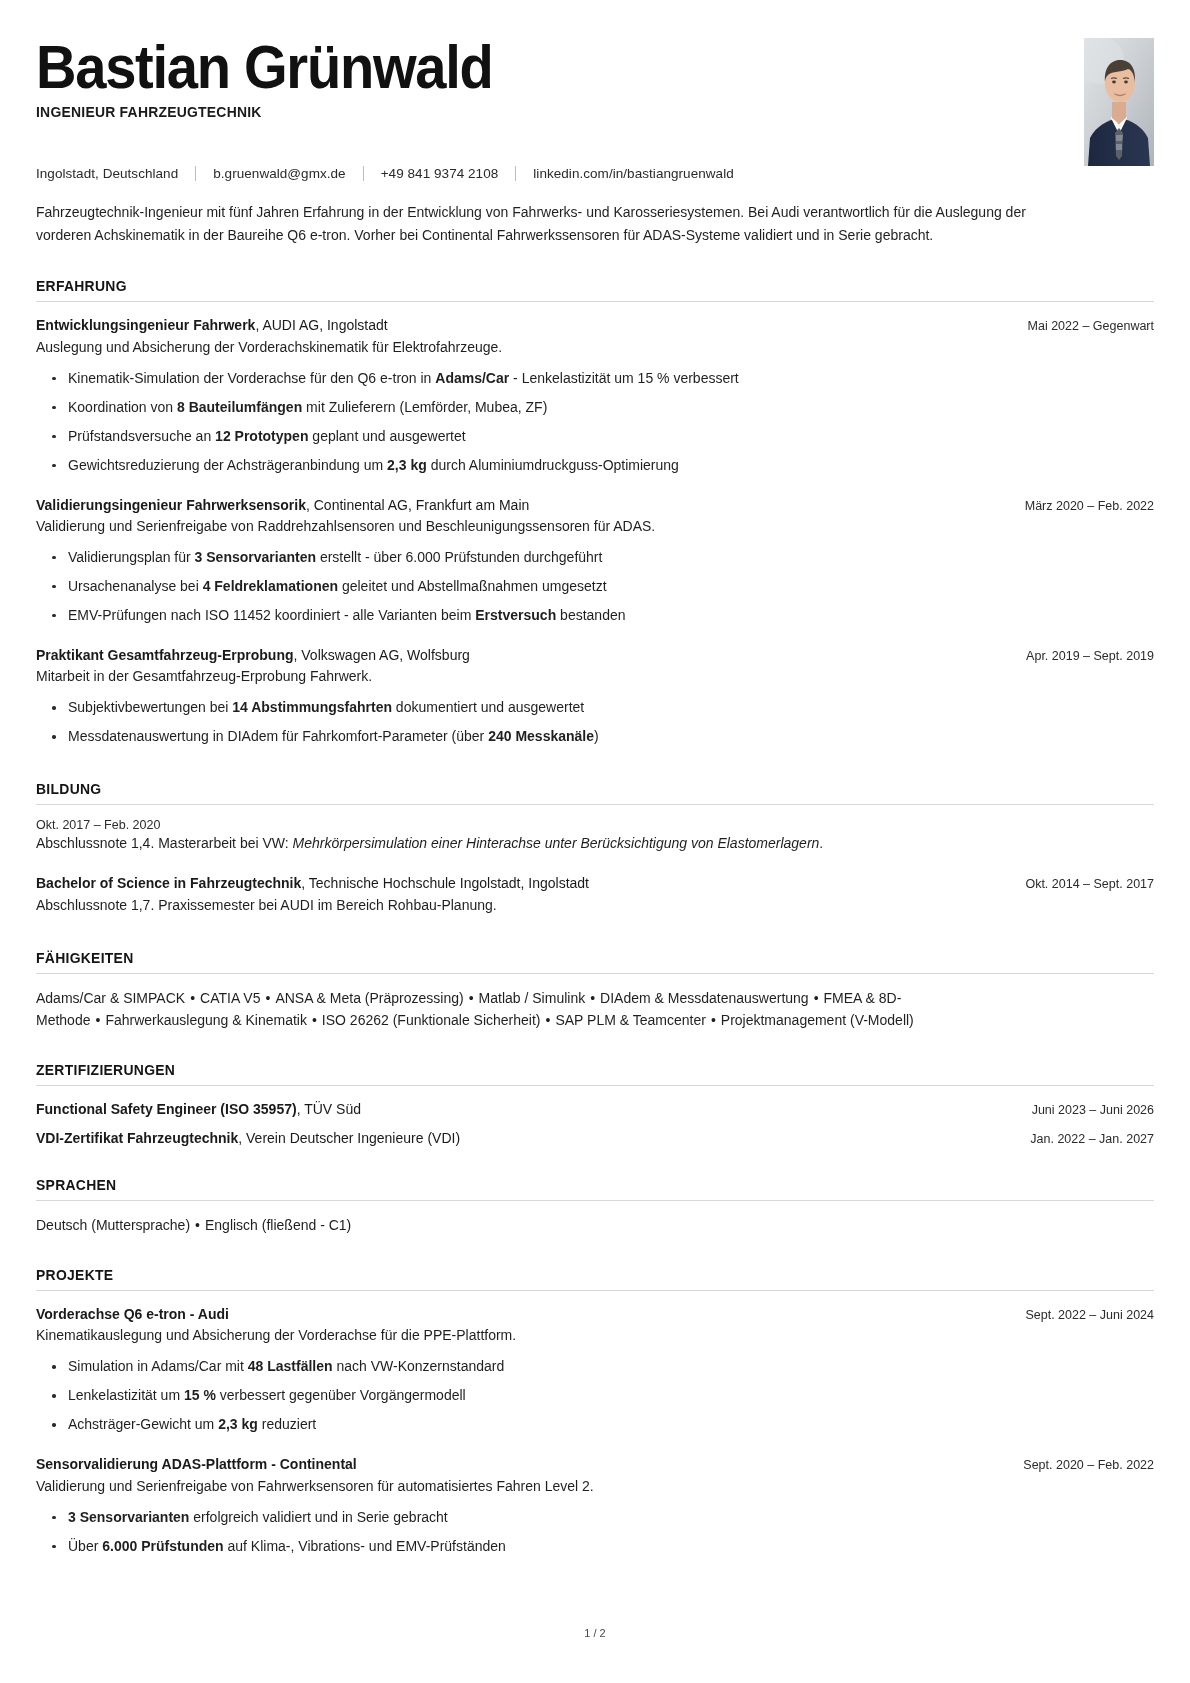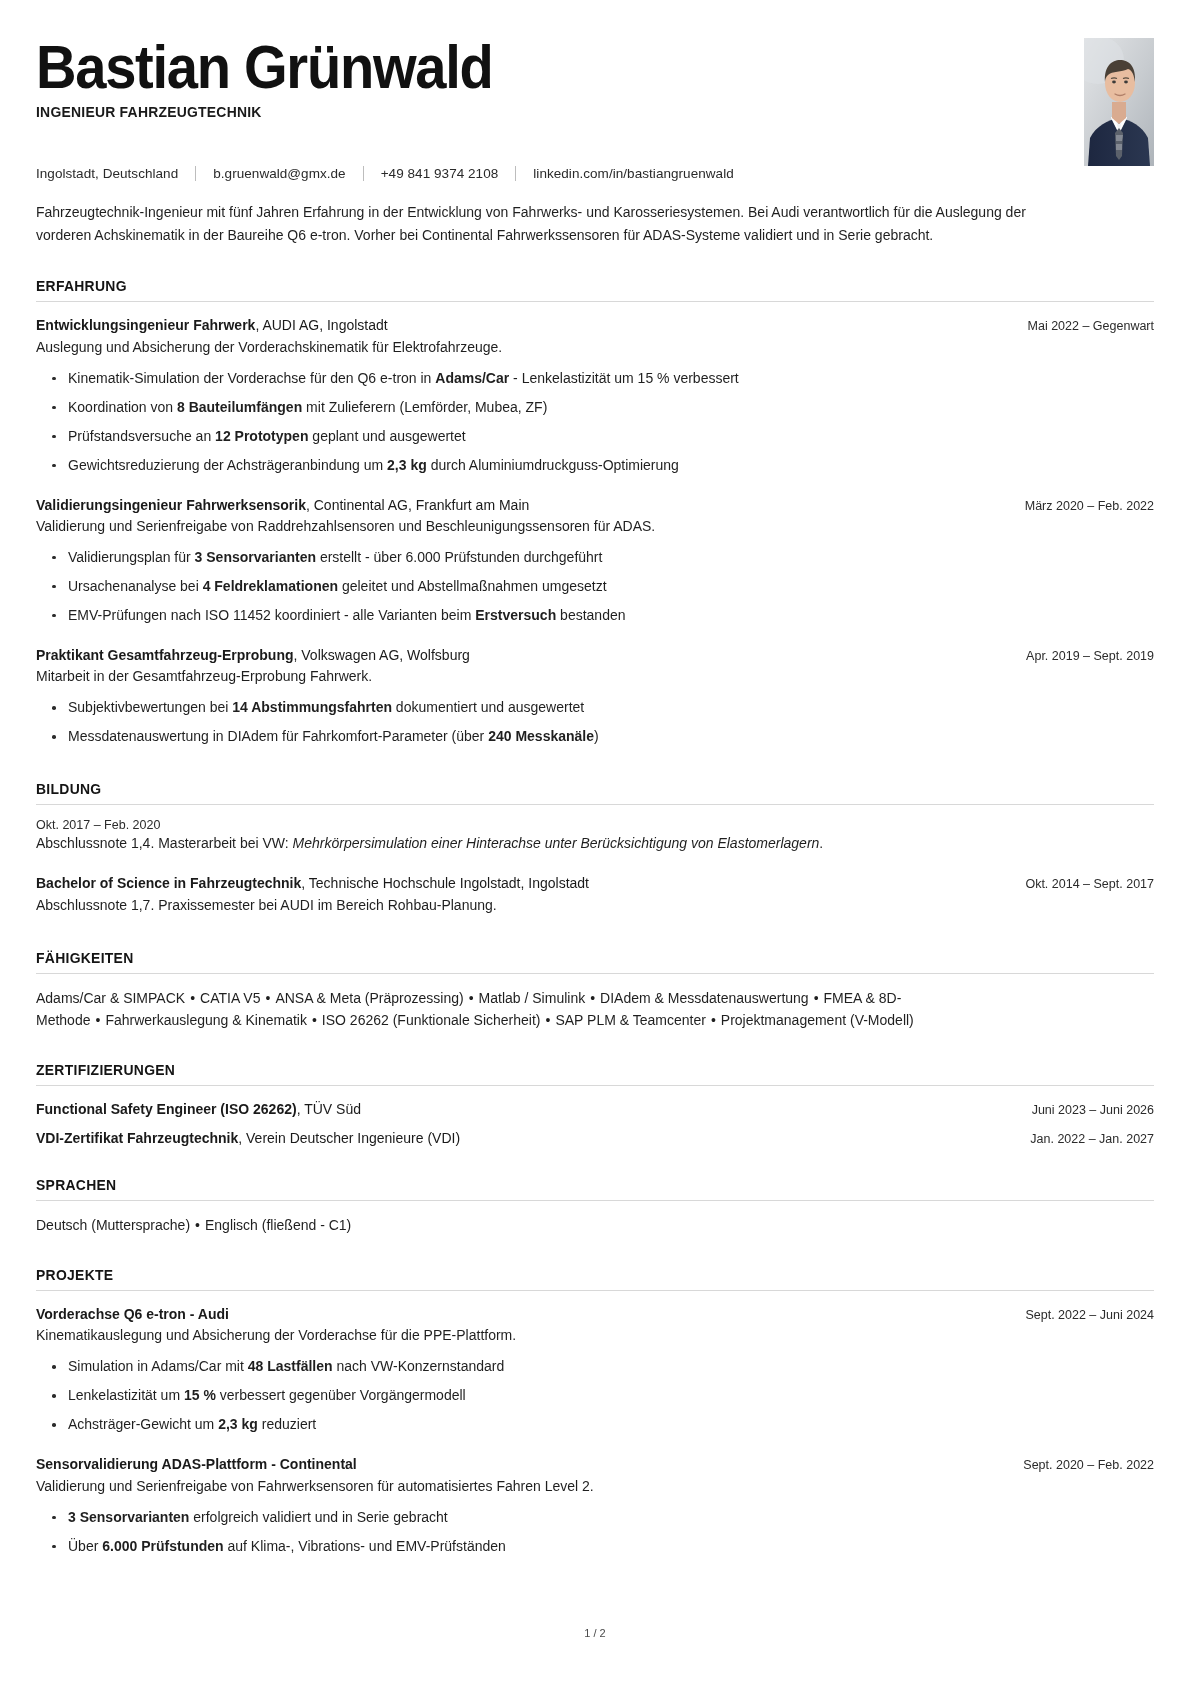--- a/index.html
+++ b/index.html
@@ -329,21 +329,21 @@
     <p class="inline-list" id="skills-list"><span>Adams/Car &amp; SIMPACK</span><span class="dot-sep">•</span><span>CATIA V5</span><span class="dot-sep">•</span><span>ANSA &amp; Meta (Präprozessing)</span><span class="dot-sep">•</span><span>Matlab / Simulink</span><span class="dot-sep">•</span><span>DIAdem &amp; Messdatenauswertung</span><span class="dot-sep">•</span><span>FMEA &amp; 8D-Methode</span><span class="dot-sep">•</span><span>Fahrwerkauslegung &amp; Kinematik</span><span class="dot-sep">•</span><span>ISO 26262 (Funktionale Sicherheit)</span><span class="dot-sep">•</span><span>SAP PLM &amp; Teamcenter</span><span class="dot-sep">•</span><span>Projektmanagement (V-Modell)</span></p>
   </div>
 
   <div class="section-gap"></div>
 
   <div class="section">
     <div class="section-title">ZERTIFIZIERUNGEN</div>
     <div class="rule"></div>
     <div id="certification-entries">
         <div class="cert-row">
-          <div class="entry-title"><b>Functional Safety Engineer (ISO 26262)</b>, TÜV Süd</div>
+          <div class="entry-title"><b>Functional Safety Engineer (ISO 35957)</b>, TÜV Süd</div>
           <div class="entry-date">Juni 2023 – Juni 2026</div>
         </div>
         <div class="cert-row">
           <div class="entry-title"><b>VDI-Zertifikat Fahrzeugtechnik</b>, Verein Deutscher Ingenieure (VDI)</div>
           <div class="entry-date">Jan. 2022 – Jan. 2027</div>
         </div>
       </div>
   </div>
 
   <div class="section-gap"></div>

